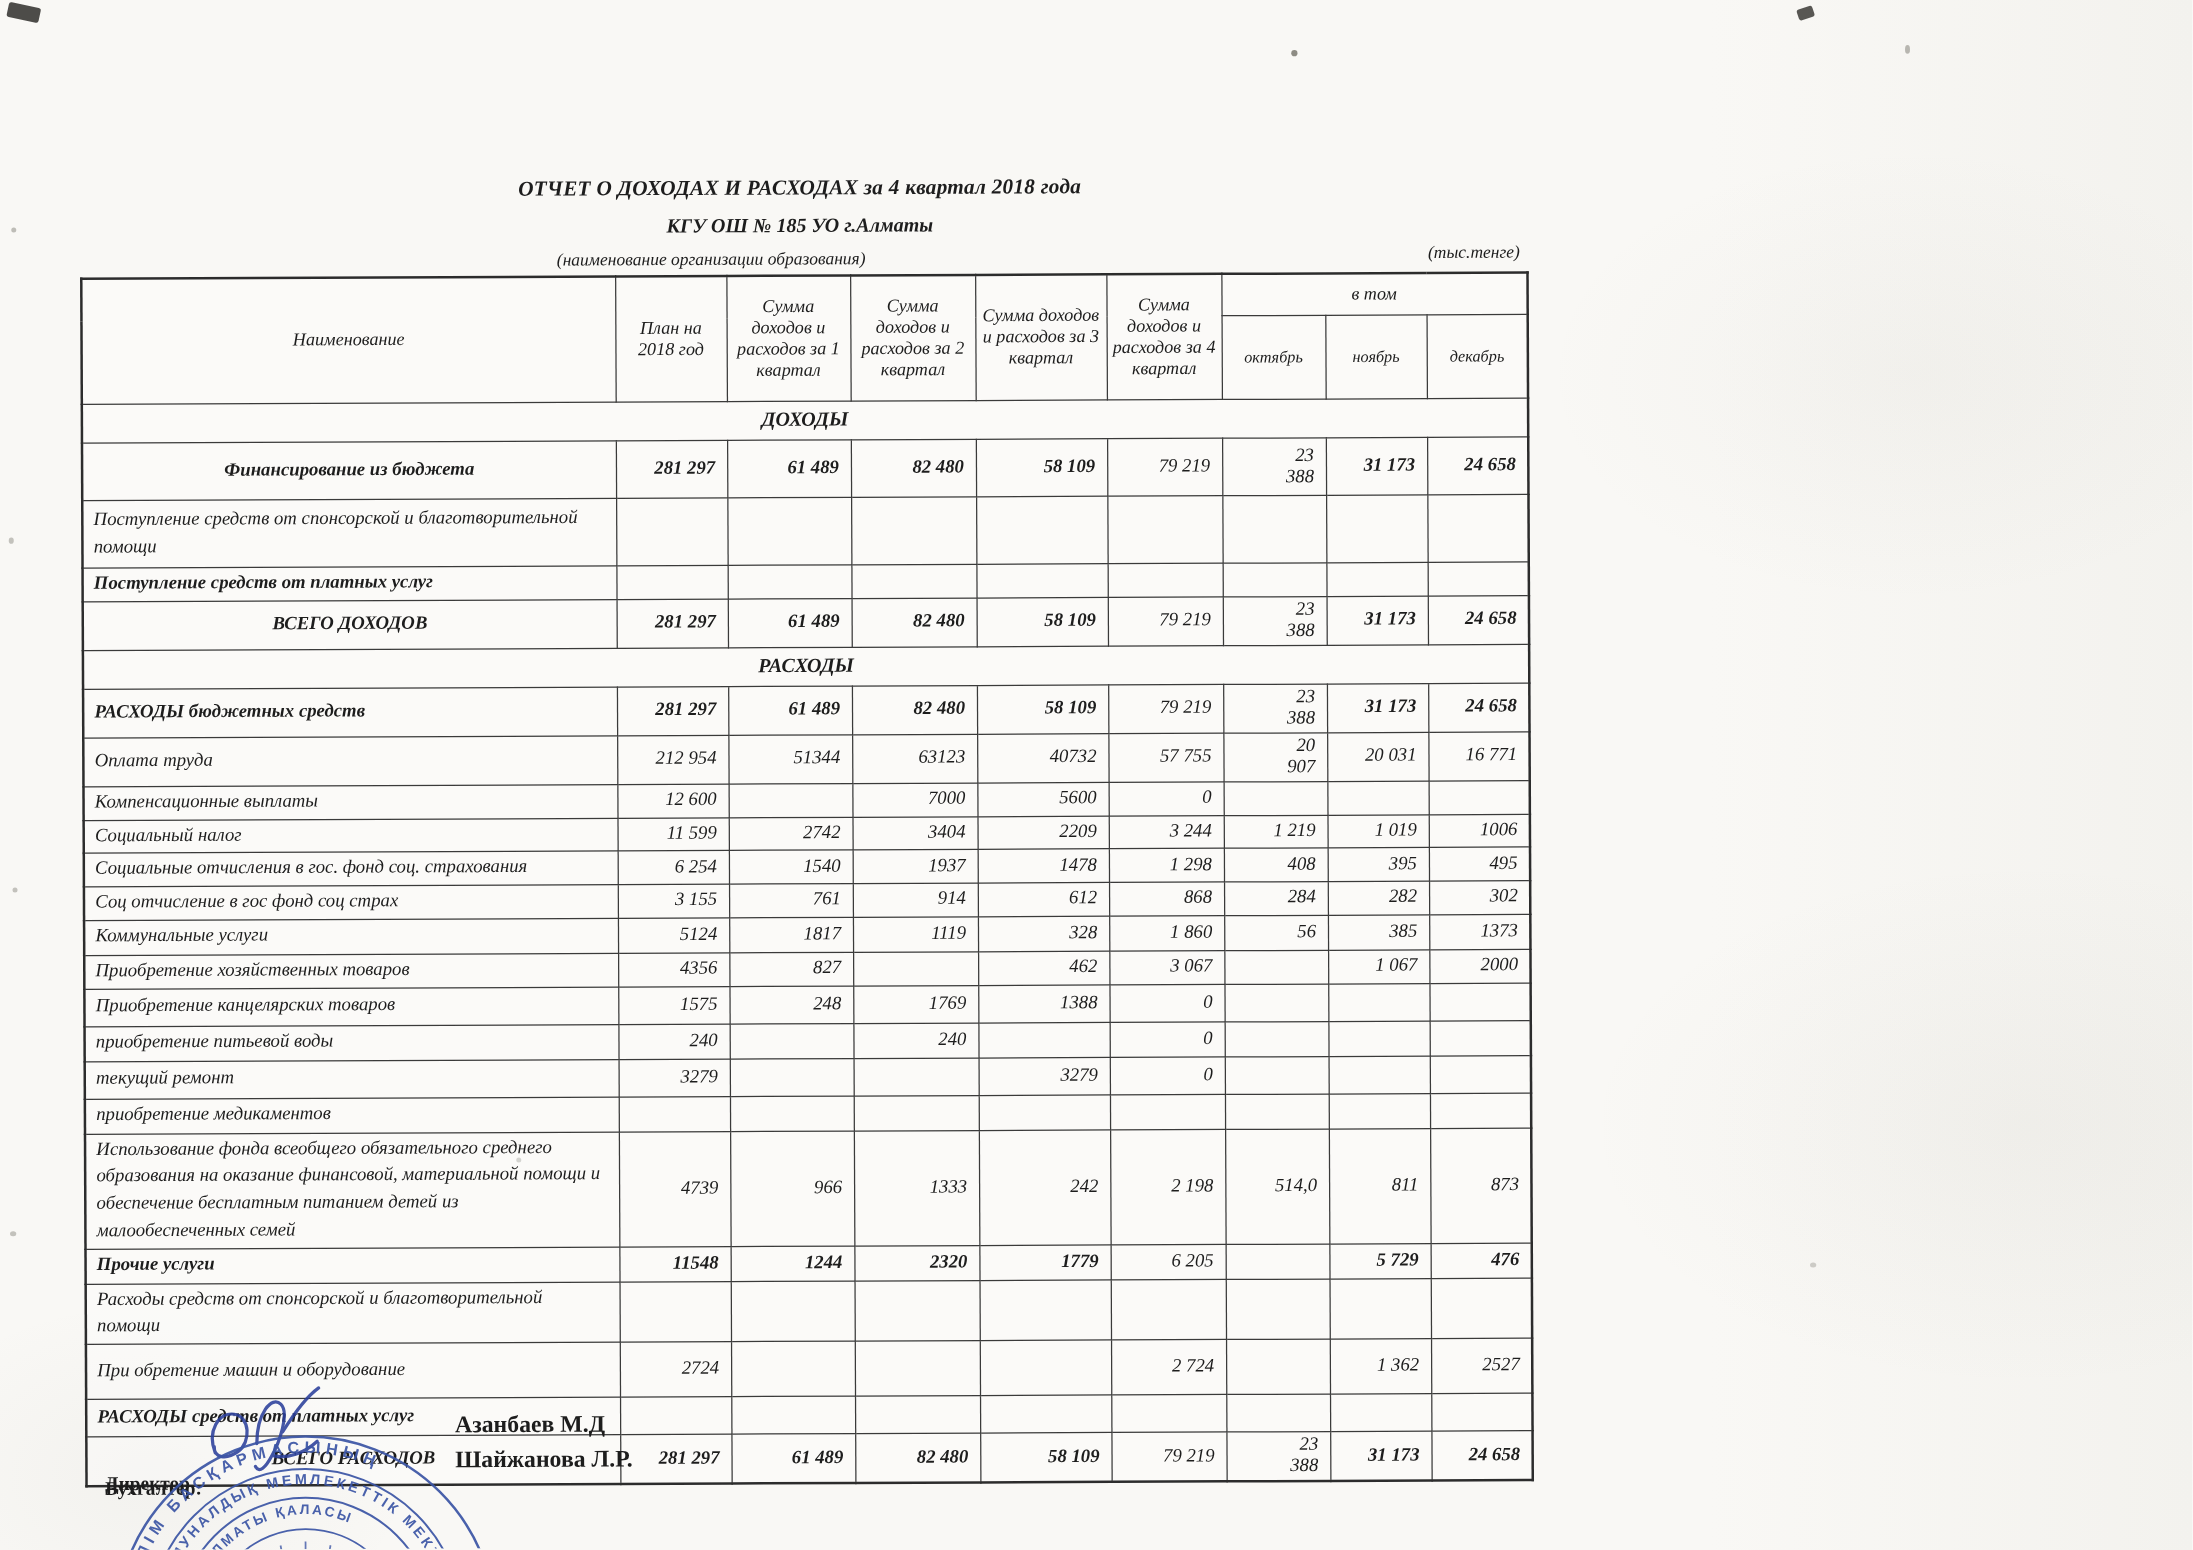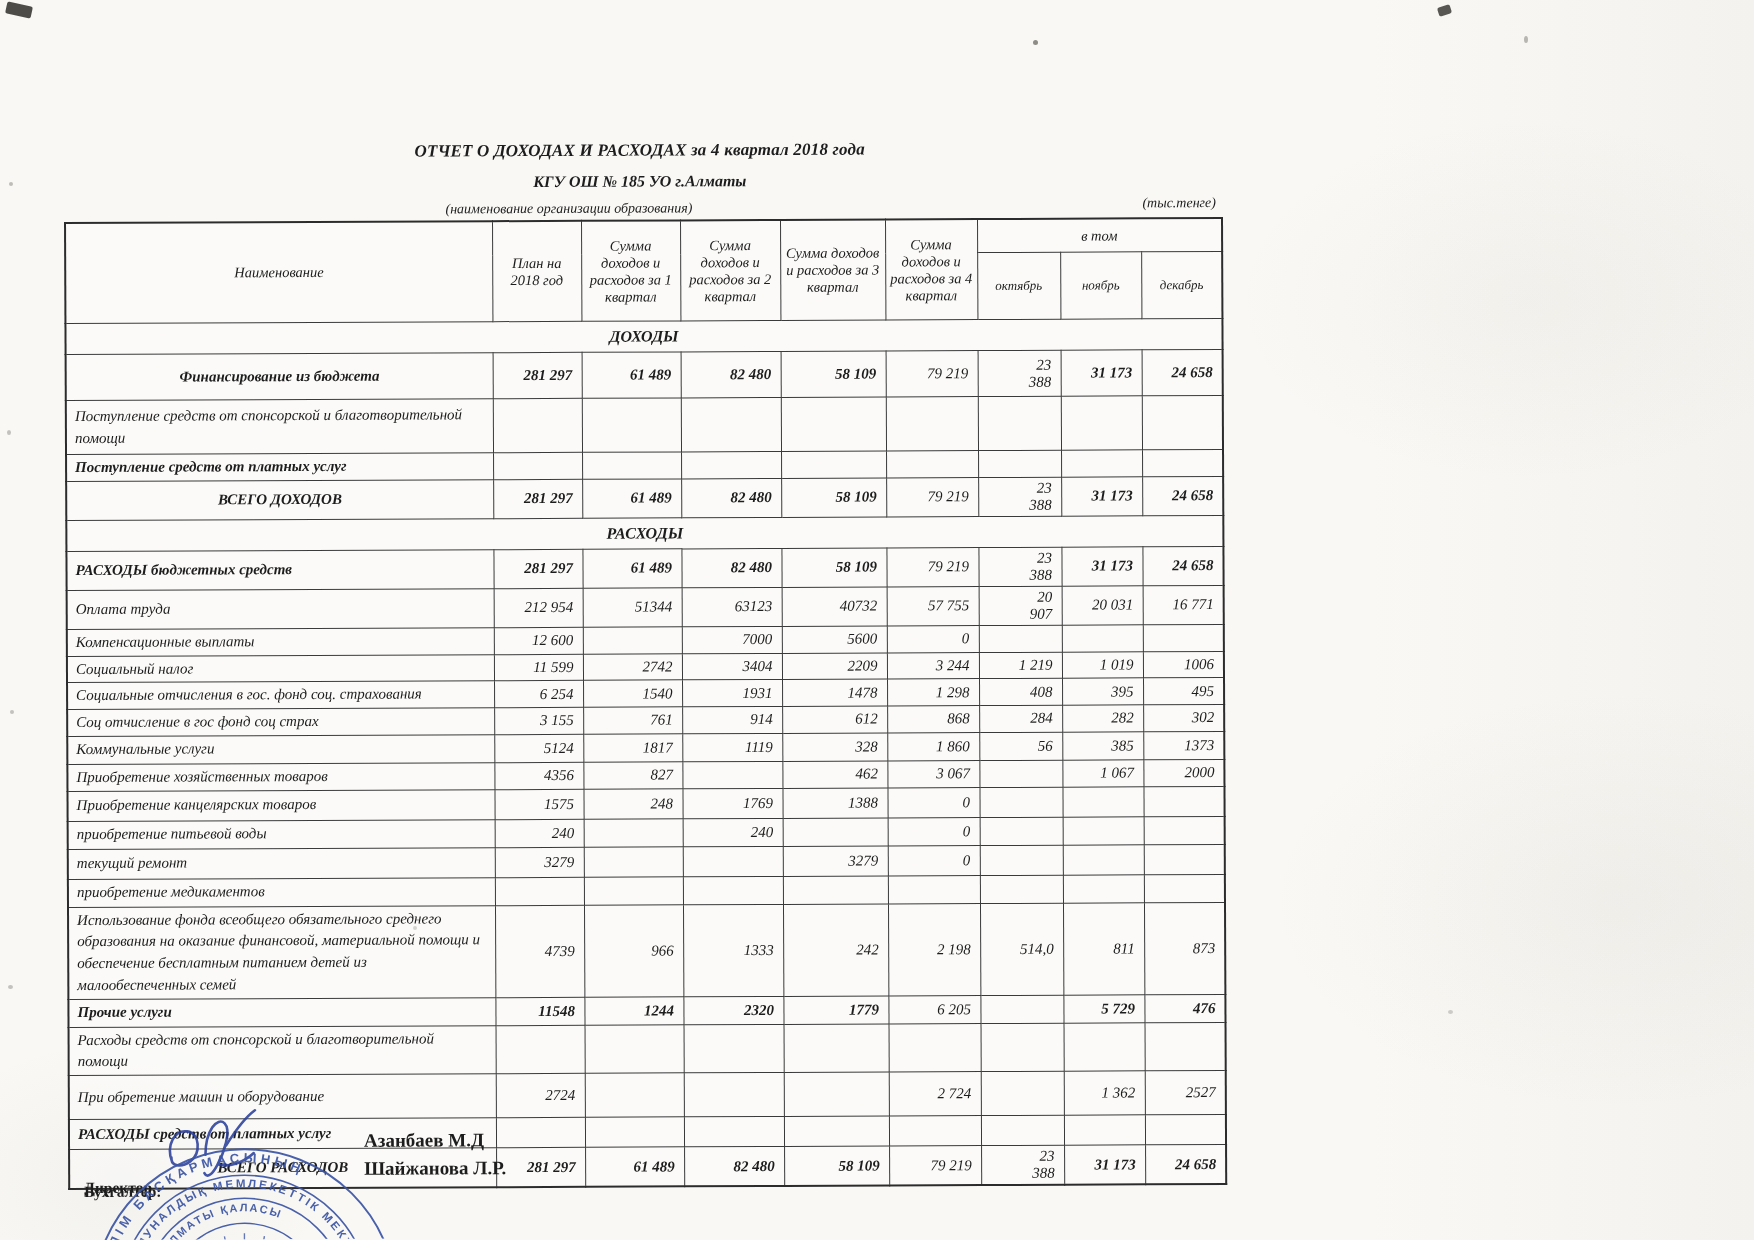--- a/index.html
+++ b/index.html
@@ -185,21 +185,21 @@
           <td class="val ">2209</td>
           <td class="val ">3 244</td>
           <td class="val ">1 219</td>
           <td class="val ">1 019</td>
           <td class="val ">1006</td>
         </tr>
         <tr>
           <td class="lbl ">Социальные отчисления в гос. фонд соц. страхования</td>
           <td class="val ">6 254</td>
           <td class="val ">1540</td>
-          <td class="val ">1931</td>
+          <td class="val ">1937</td>
           <td class="val ">1478</td>
           <td class="val ">1 298</td>
           <td class="val ">408</td>
           <td class="val ">395</td>
           <td class="val ">495</td>
         </tr>
         <tr>
           <td class="lbl ">Соц отчисление в гос фонд соц страх</td>
           <td class="val ">3 155</td>
           <td class="val ">761</td>

